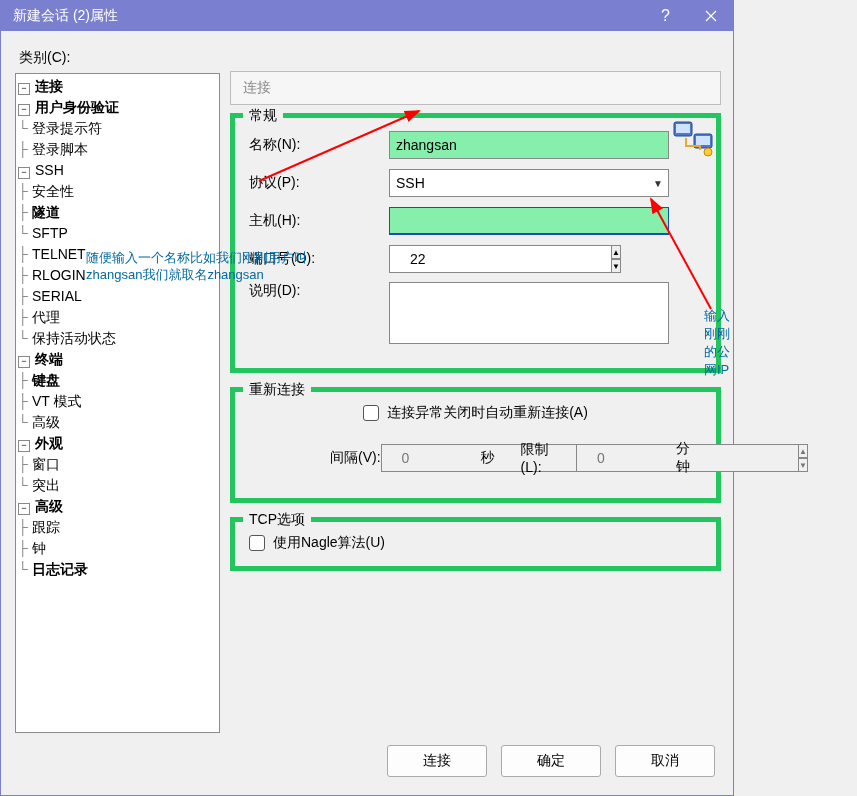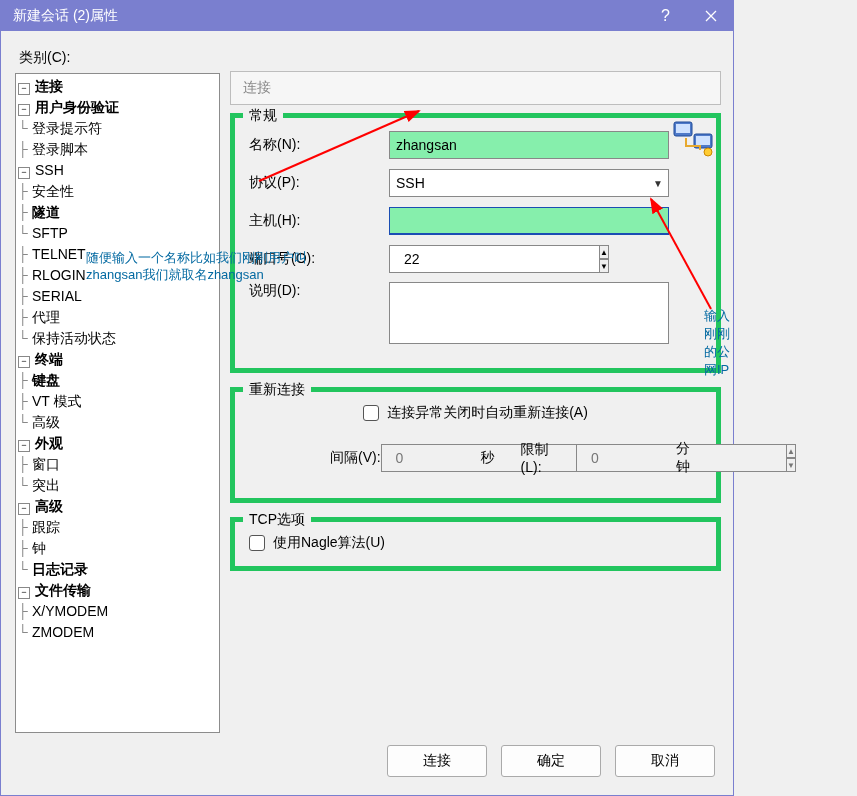--- a/index.html
+++ b/index.html
@@ -28,21 +28,21 @@
   .formrow { display:flex; align-items:center; min-height:30px; margin-bottom: 8px; position:relative;}
   .formrow .lab { width: 140px; }
   .formrow .lab.indent { padding-left: 22px; text-align: right; }
   input.txt { height: 28px; border:1px solid #888; padding: 4px 6px; background:#86efac;}
   input.focus { border:1px solid #1a4db3; border-bottom:2px solid #1a4db3;}
   textarea.txt { border:1px solid #888; padding:4px 6px; background:#fff; resize:none;}
   .dd { display:flex; height:28px; border:1px solid #888; background:#fff; align-items:center;}
   .dd .ddval { flex:1; padding: 0 6px;}
   .dd .ddbtn { width:20px; display:flex; align-items:center; justify-content:center; font-size:10px; color:#333;}
   .spin { display:flex; height:28px; }
-  .spin input { flex:1; border:1px solid #888; padding:0 14px;}
+  .spin input { flex:1; border:1px solid #888; padding:0 20px;}
   .spin .btns { width:18px; display:flex; flex-direction:column;}
   .spin .btns div { flex:1; border:1px solid #888; display:flex; align-items:center; justify-content:center; font-size:8px; margin-left:-1px; background:#efefef;}
   .spin.dis input, .spin.dis .btns div { background:#f0f0f0; color:#777;}
   .chk { display:flex; align-items:center; gap:8px;}
   .chk .box { width:16px; height:16px; border:1px solid #555; border-radius:3px; background:#fff;}
   .icon-net { width:44px; height:40px; position:absolute; right:0; top:0;}
   .footer { display:flex; justify-content:flex-end; gap:14px; padding: 12px 6px 6px 0;}
   .footer button { width:100px; height:32px; background:#fdfdfd; border:1px solid #aaa; border-radius:3px; cursor:pointer;}
   .anno { position:absolute; color:#0369a1; font-size:13px; z-index:5; pointer-events:none;}
   svg.arrow { position:absolute; pointer-events:none; z-index:4;}
@@ -103,26 +103,20 @@
                 <li><span class="ln">└</span><span class="node">突出</span></li>
               </ul>
             </li>
             <li><span class="tog min"></span><span class="node bold">高级</span>
               <ul class="ch">
                 <li><span class="ln">├</span><span class="node">跟踪</span></li>
                 <li><span class="ln">├</span><span class="node">钟</span></li>
                 <li><span class="ln">└</span><span class="node bold">日志记录</span></li>
               </ul>
             </li>
-            <li><span class="tog min"></span><span class="node bold">文件传输</span>
-              <ul class="ch">
-                <li><span class="ln">├</span><span class="node">X/YMODEM</span></li>
-                <li><span class="ln">└</span><span class="node">ZMODEM</span></li>
-              </ul>
-            </li>
           </ul>
         </div>
       </div>
 
       <div class="right-pane" style="padding-top:26px;">
         <div class="crumb">连接</div>
 
         <div class="group" style="position:relative; height:260px;">
           <div class="legend">常规</div>
 

